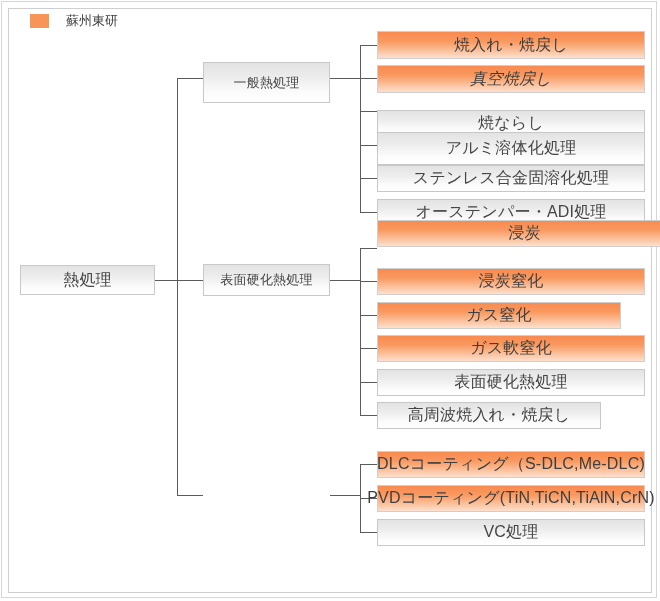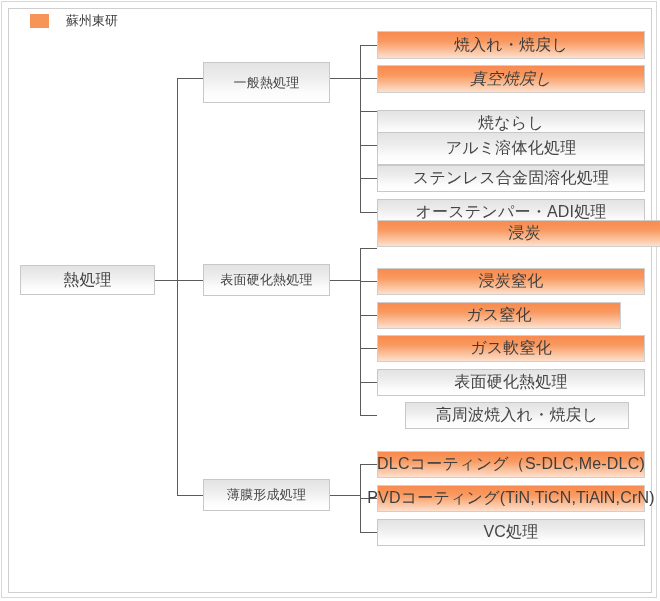--- a/index.html
+++ b/index.html
@@ -108,33 +108,32 @@
   <div class="ln h" style="left:330px;top:495px;width:30px;"></div>
   <div class="ln v" style="left:360px;top:464px;height:68px;"></div>
   <div class="ln h" style="left:360px;top:464px;width:17px;"></div>
   <div class="ln h" style="left:360px;top:498px;width:17px;"></div>
   <div class="ln h" style="left:360px;top:532px;width:17px;"></div>
 
   <div class="node gray root" style="left:20px;top:265px;width:135px;height:30px;">熱処理</div>
 
   <div class="node gray mid" style="left:203px;top:62px;width:127px;height:41px;">一般熱処理</div>
   <div class="node gray mid" style="left:203px;top:264px;width:127px;height:32px;">表面硬化熱処理</div>
-  <div class="node gray mid" style="left:203px;top:479px;width:127px;height:32px;">薄膜形成処理</div>
 
   <div class="node orange" style="left:377px;top:31px;width:268px;height:28px;">焼入れ・焼戻し</div>
   <div class="node orange" style="left:377px;top:65px;width:268px;height:28px;font-style:italic;">真空焼戻し</div>
   <div class="node gray" style="left:377px;top:98px;width:268px;height:27px;margin-top:12px;">焼ならし</div>
   <div class="node gray" style="left:377px;top:132px;width:268px;height:33px;">アルミ溶体化処理</div>
   <div class="node gray" style="left:377px;top:165px;width:268px;height:27px;">ステンレス合金固溶化処理</div>
   <div class="node gray" style="left:377px;top:199px;width:268px;height:27px;">オーステンパー・ADI処理</div>
 
   <div class="node orange" style="left:377px;top:220px;width:295px;height:27px;">浸炭</div>
   <div class="node orange" style="left:377px;top:268px;width:268px;height:27px;">浸炭窒化</div>
   <div class="node orange" style="left:377px;top:302px;width:244px;height:27px;">ガス窒化</div>
   <div class="node orange" style="left:377px;top:335px;width:268px;height:27px;">ガス軟窒化</div>
   <div class="node gray" style="left:377px;top:369px;width:268px;height:27px;">表面硬化熱処理</div>
-  <div class="node gray" style="left:377px;top:402px;width:224px;height:27px;margin-left:28px;">高周波焼入れ・焼戻し</div>
+  <div class="node gray" style="left:377px;top:402px;width:224px;height:27px;">高周波焼入れ・焼戻し</div>
 
   <div class="node orange" style="left:377px;top:451px;width:268px;height:27px;">DLCコーティング（S-DLC,Me-DLC)</div>
   <div class="node orange" style="left:377px;top:485px;width:268px;height:27px;">PVDコーティング(TiN,TiCN,TiAlN,CrN)</div>
   <div class="node gray" style="left:377px;top:519px;width:268px;height:27px;">VC処理</div>
 
 </div>
 
 </body></html>

